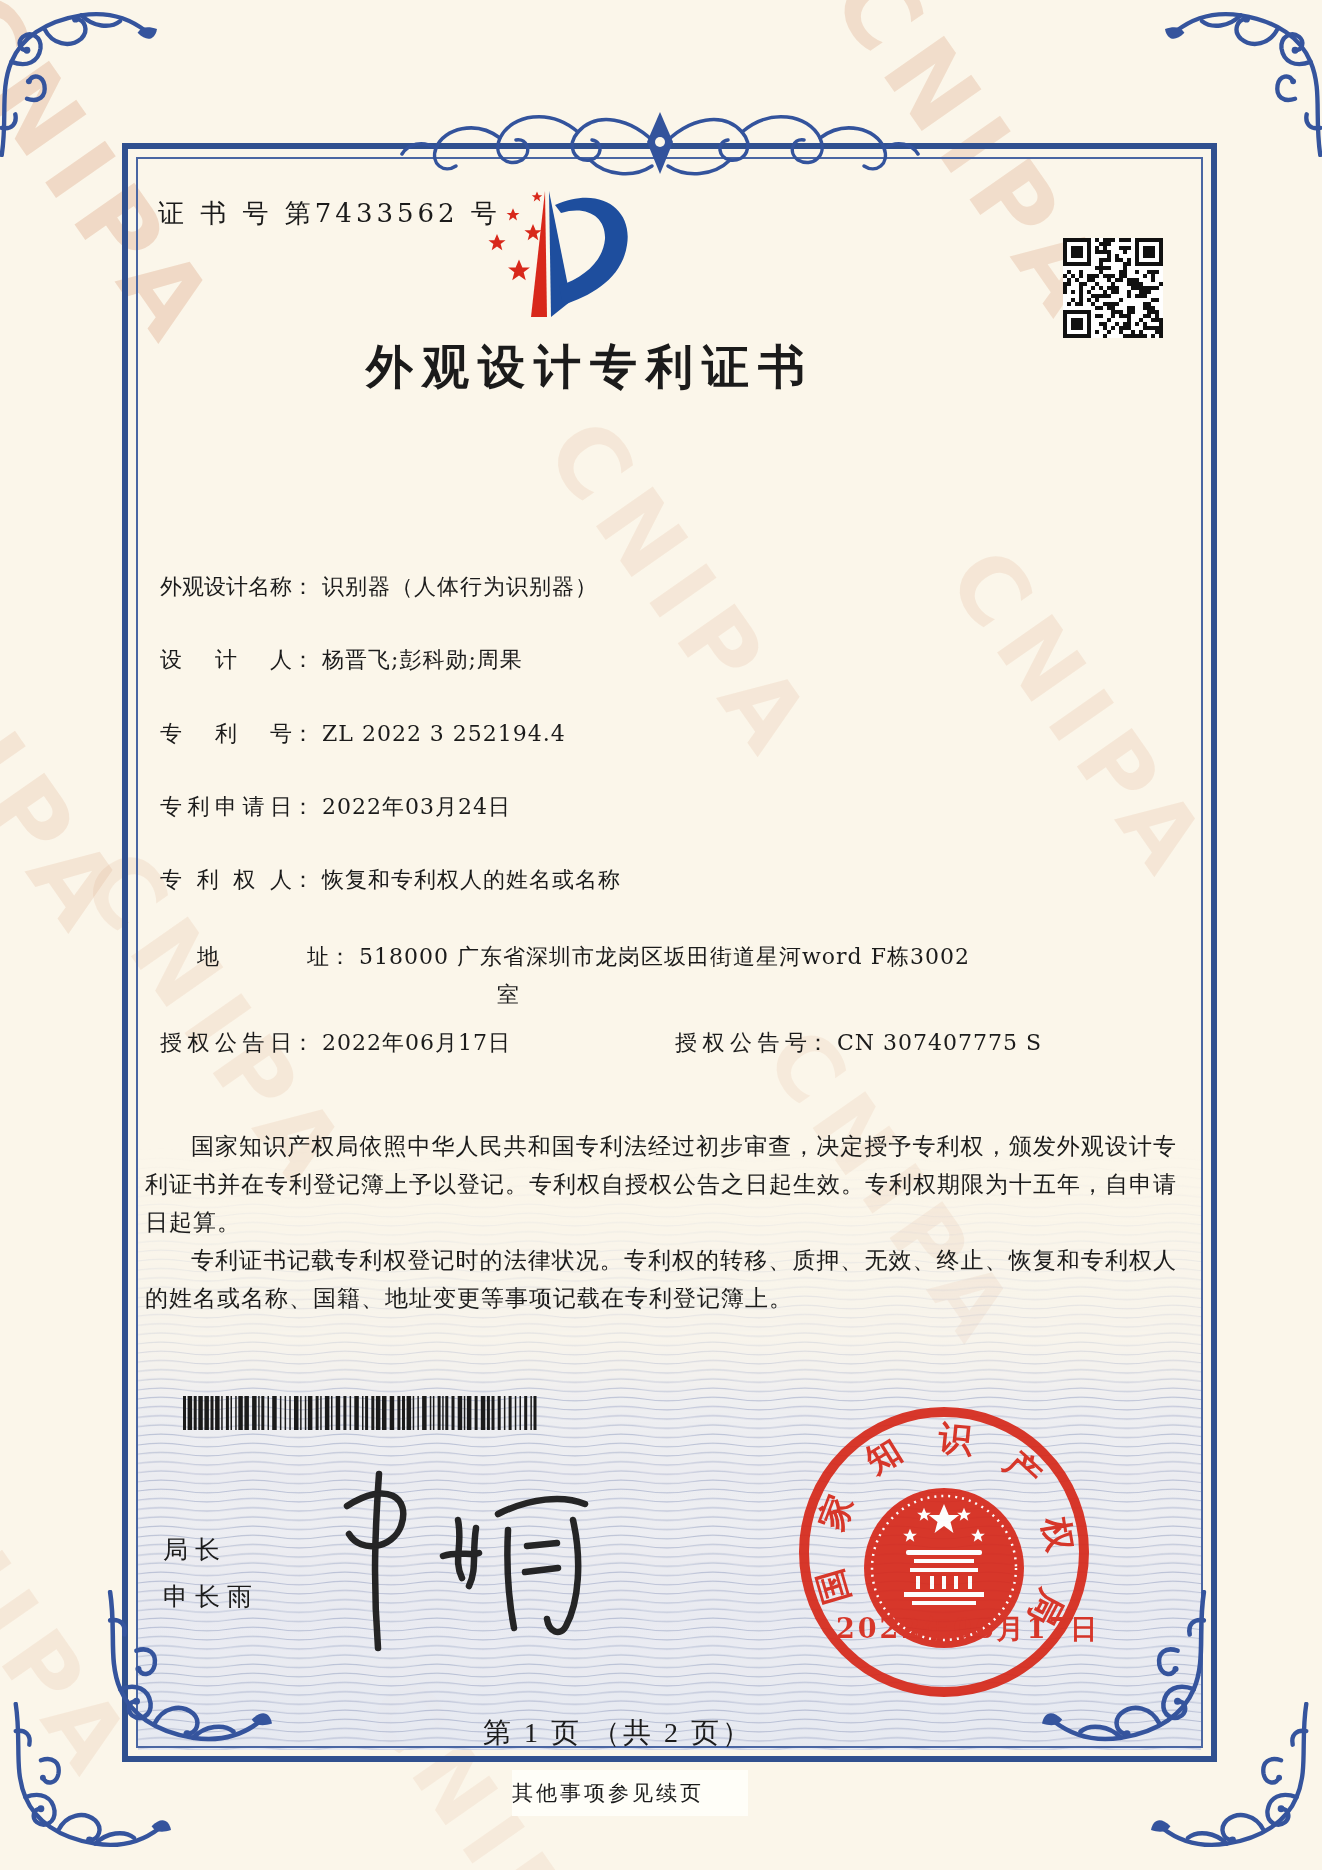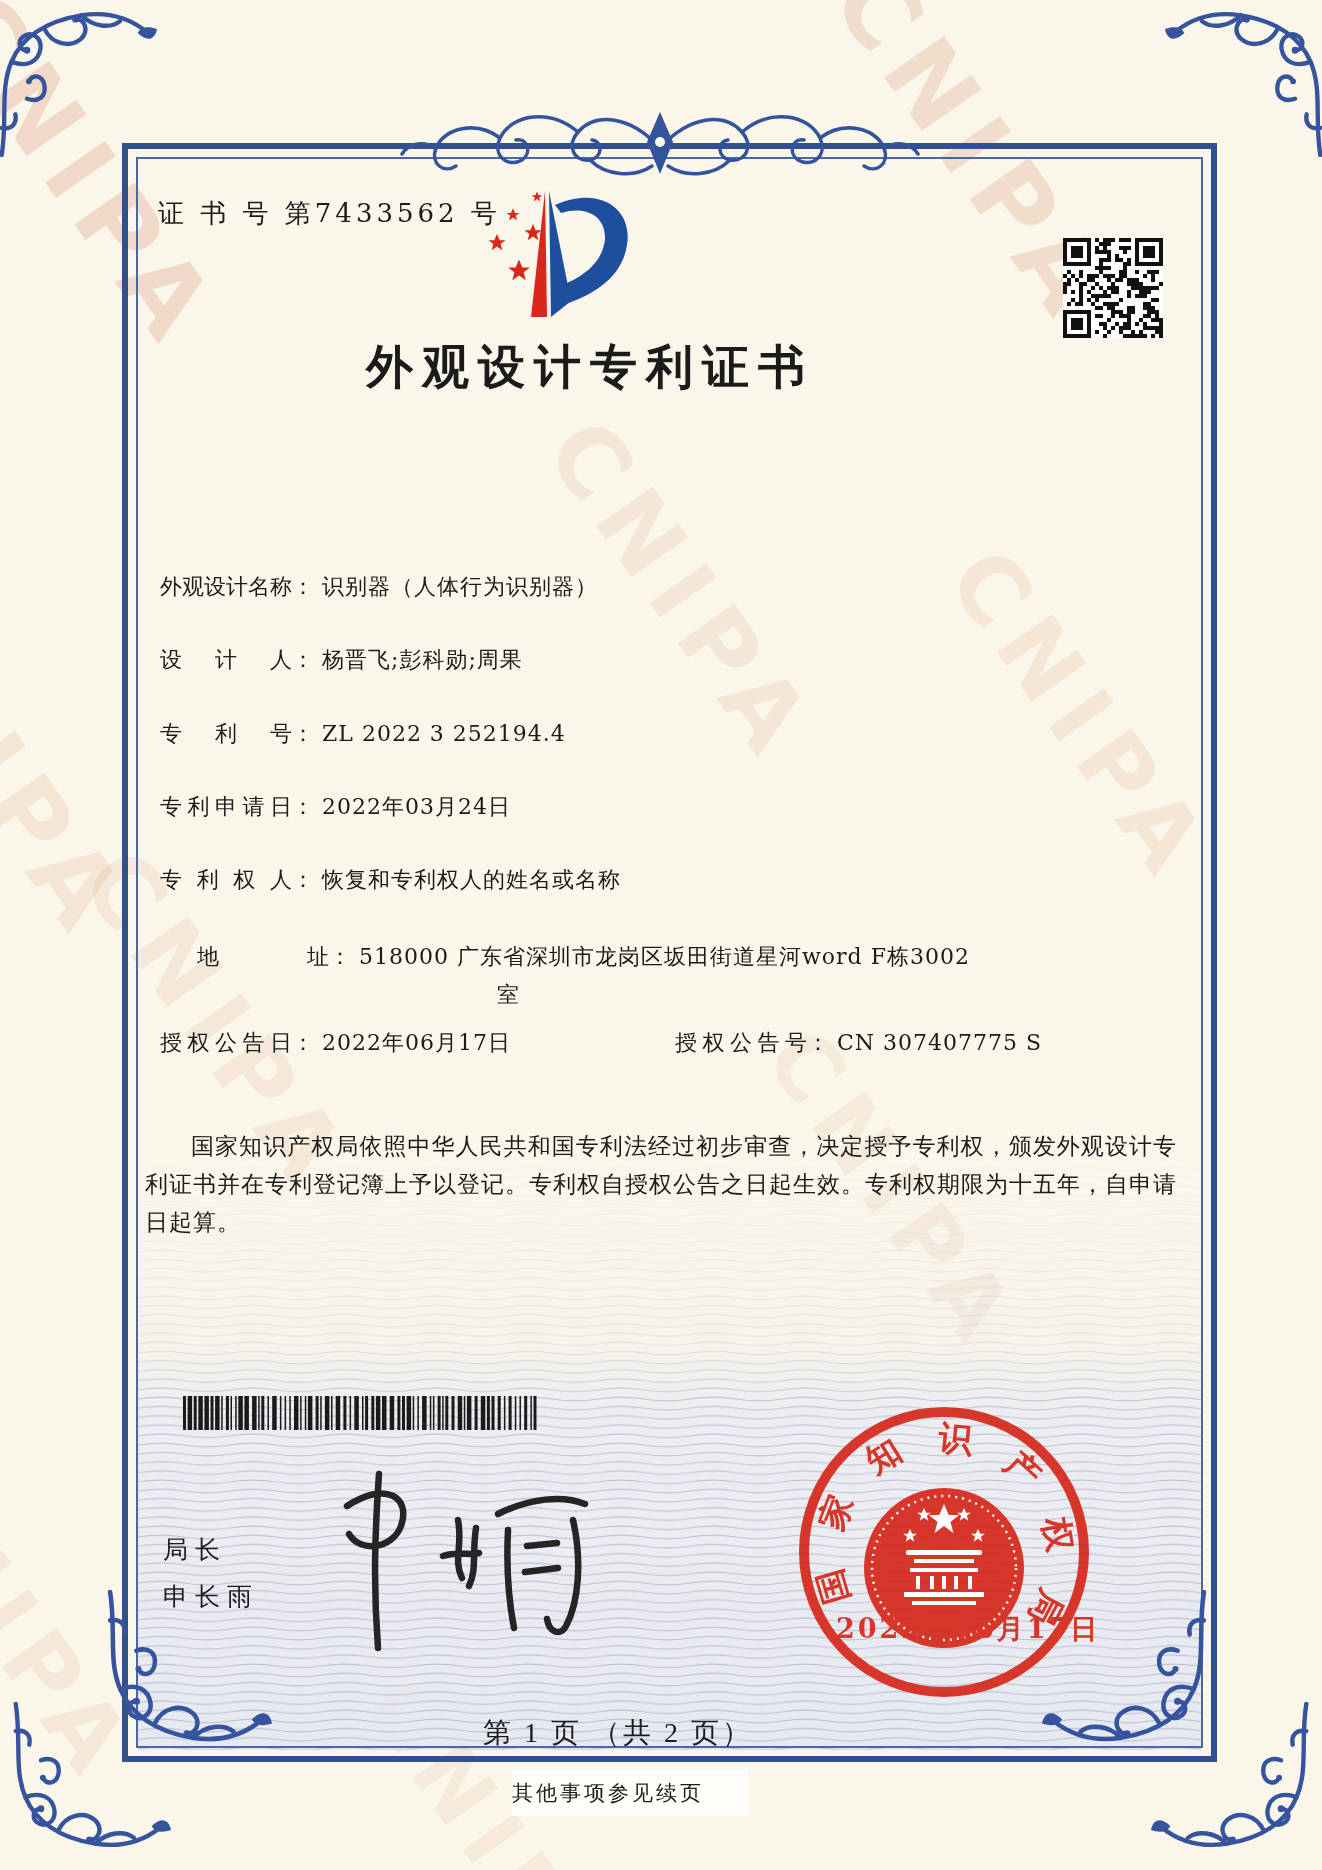--- a/index.html
+++ b/index.html
@@ -396,20 +396,21 @@
   </div>
   <div class="frow" style="top:1028px;">
     <span class="flabel">授权公告日</span><span class="fcolon">：</span><span class="fvalue">2022年06月17日</span>
     <span class="grant-no">
       <span class="flabel">授权公告号</span><span class="fcolon">：</span><span class="fvalue">CN 307407775 S</span>
     </span>
   </div>
 
   <div class="bodytext">
     <p>国家知识产权局依照中华人民共和国专利法经过初步审查，决定授予专利权，颁发外观设计专利证书并在专利登记簿上予以登记。专利权自授权公告之日起生效。专利权期限为十五年，自申请日起算。</p>
+    <p>专利证书记载专利权登记时的法律状况。专利权的转移、质押、无效、终止、恢复和专利权人的姓名或名称、国籍、地址变更等事项记载在专利登记簿上。</p>
   </div>
 
   <svg class="barcode" width="357" height="34">
     <g id="bars" fill="#1a1a1a">
         <rect x="0" y="0" width="3" height="34"></rect>
         <rect x="4.6" y="0" width="4.5" height="34"></rect>
         <rect x="10.7" y="0" width="3" height="34"></rect>
         <rect x="15.299999999999999" y="0" width="4.5" height="34"></rect>
         <rect x="21.4" y="0" width="4.5" height="34"></rect>
         <rect x="27.5" y="0" width="3" height="34"></rect>

